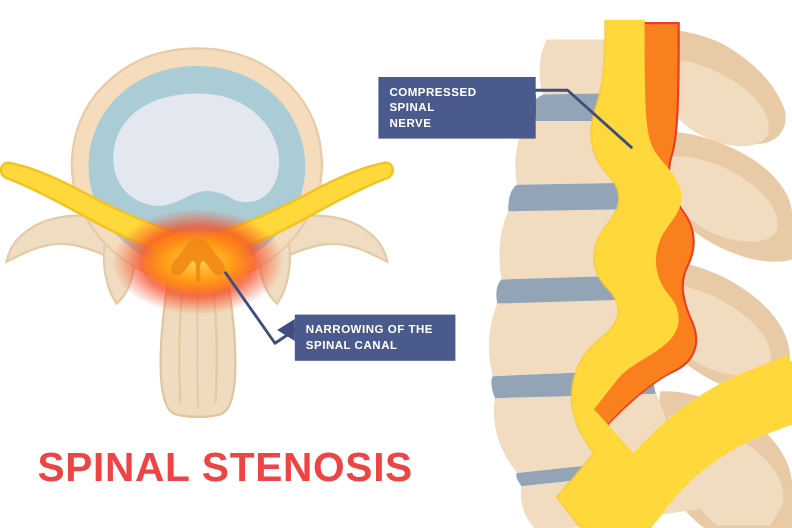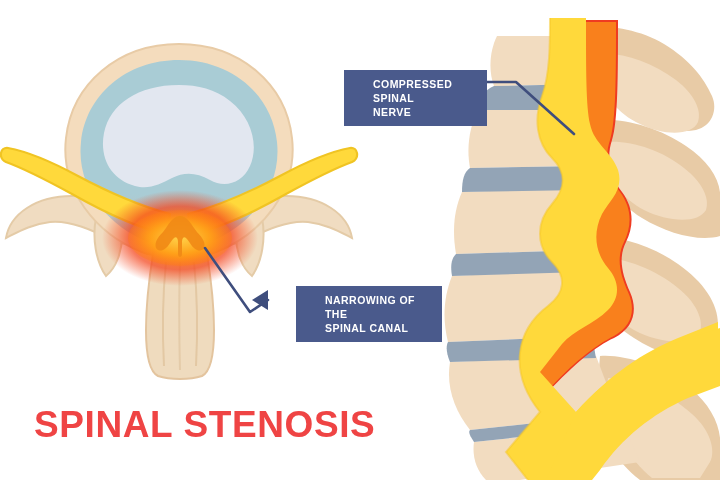--- a/index.html
+++ b/index.html
@@ -30,34 +30,33 @@
   .callout {
     position: absolute;
     background: #4a5a8c;
     color: #ffffff;
     font-family: "Liberation Sans", sans-serif;
     font-weight: bold;
     font-size: 10.5px;
     letter-spacing: 0.45px;
     line-height: 14px;
     text-transform: uppercase;
-    padding: 7px 12px 7px 29px;
+    padding: 7px 12px 7px 10px;
     box-sizing: border-box;
     white-space: pre-line;
   }
   #callout-nerve {
     left: 344px;
     top: 70px;
     width: 143px;
   }
   #callout-canal {
     left: 268px;
     top: 286px;
     width: 146px;
-    margin-left: 28px;
   }
 
   
   #title {
     position: absolute;
     left: 34px;
     top: 404px;
     font-family: "Liberation Sans", sans-serif;
     font-weight: bold;
     font-size: 37px;

